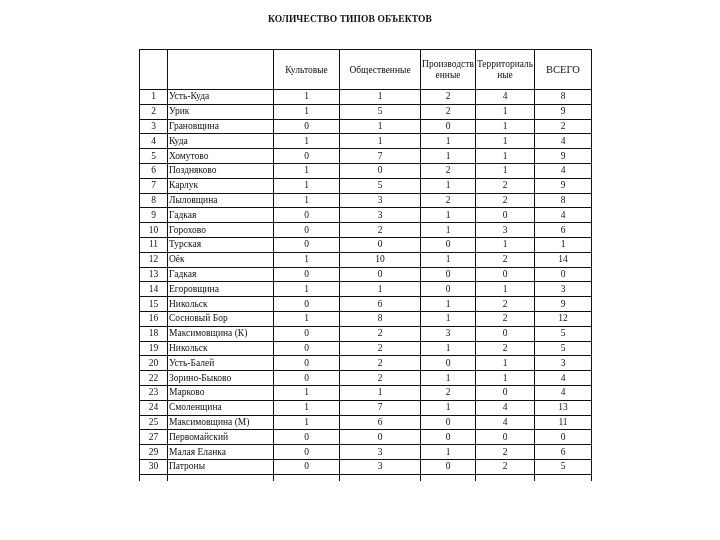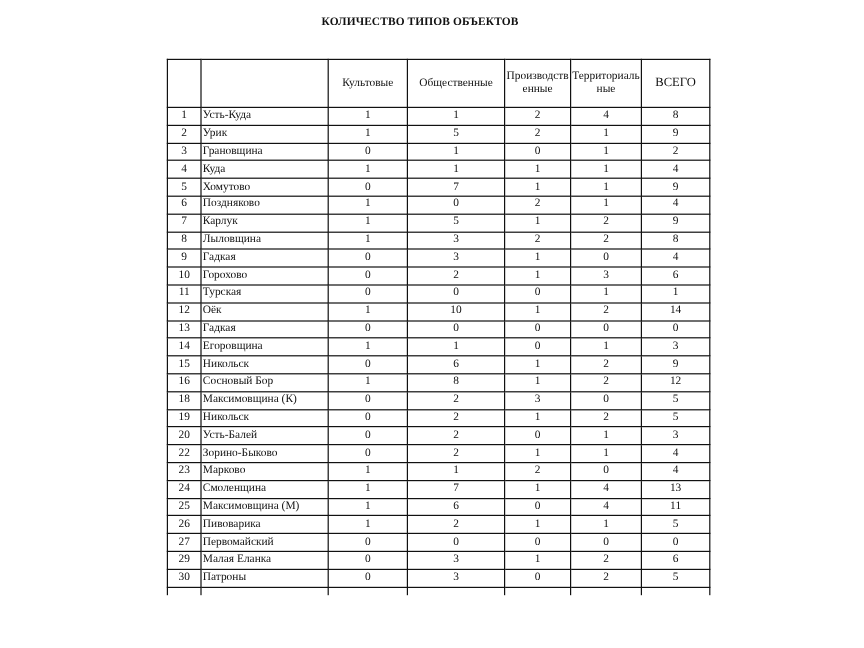--- a/index.html
+++ b/index.html
@@ -247,29 +247,20 @@
       <tr>
         <td class="idx">25</td>
         <td class="name">Максимовщина (М)</td>
         <td class="num">1</td>
         <td class="num">6</td>
         <td class="num">0</td>
         <td class="num">4</td>
         <td class="num">11</td>
       </tr>
       <tr>
-        <td class="idx">26</td>
-        <td class="name">Пивоварика</td>
-        <td class="num">1</td>
-        <td class="num">2</td>
-        <td class="num">1</td>
-        <td class="num">1</td>
-        <td class="num">5</td>
-      </tr>
-      <tr>
         <td class="idx">27</td>
         <td class="name">Первомайский</td>
         <td class="num">0</td>
         <td class="num">0</td>
         <td class="num">0</td>
         <td class="num">0</td>
         <td class="num">0</td>
       </tr>
       <tr>
         <td class="idx">29</td>

